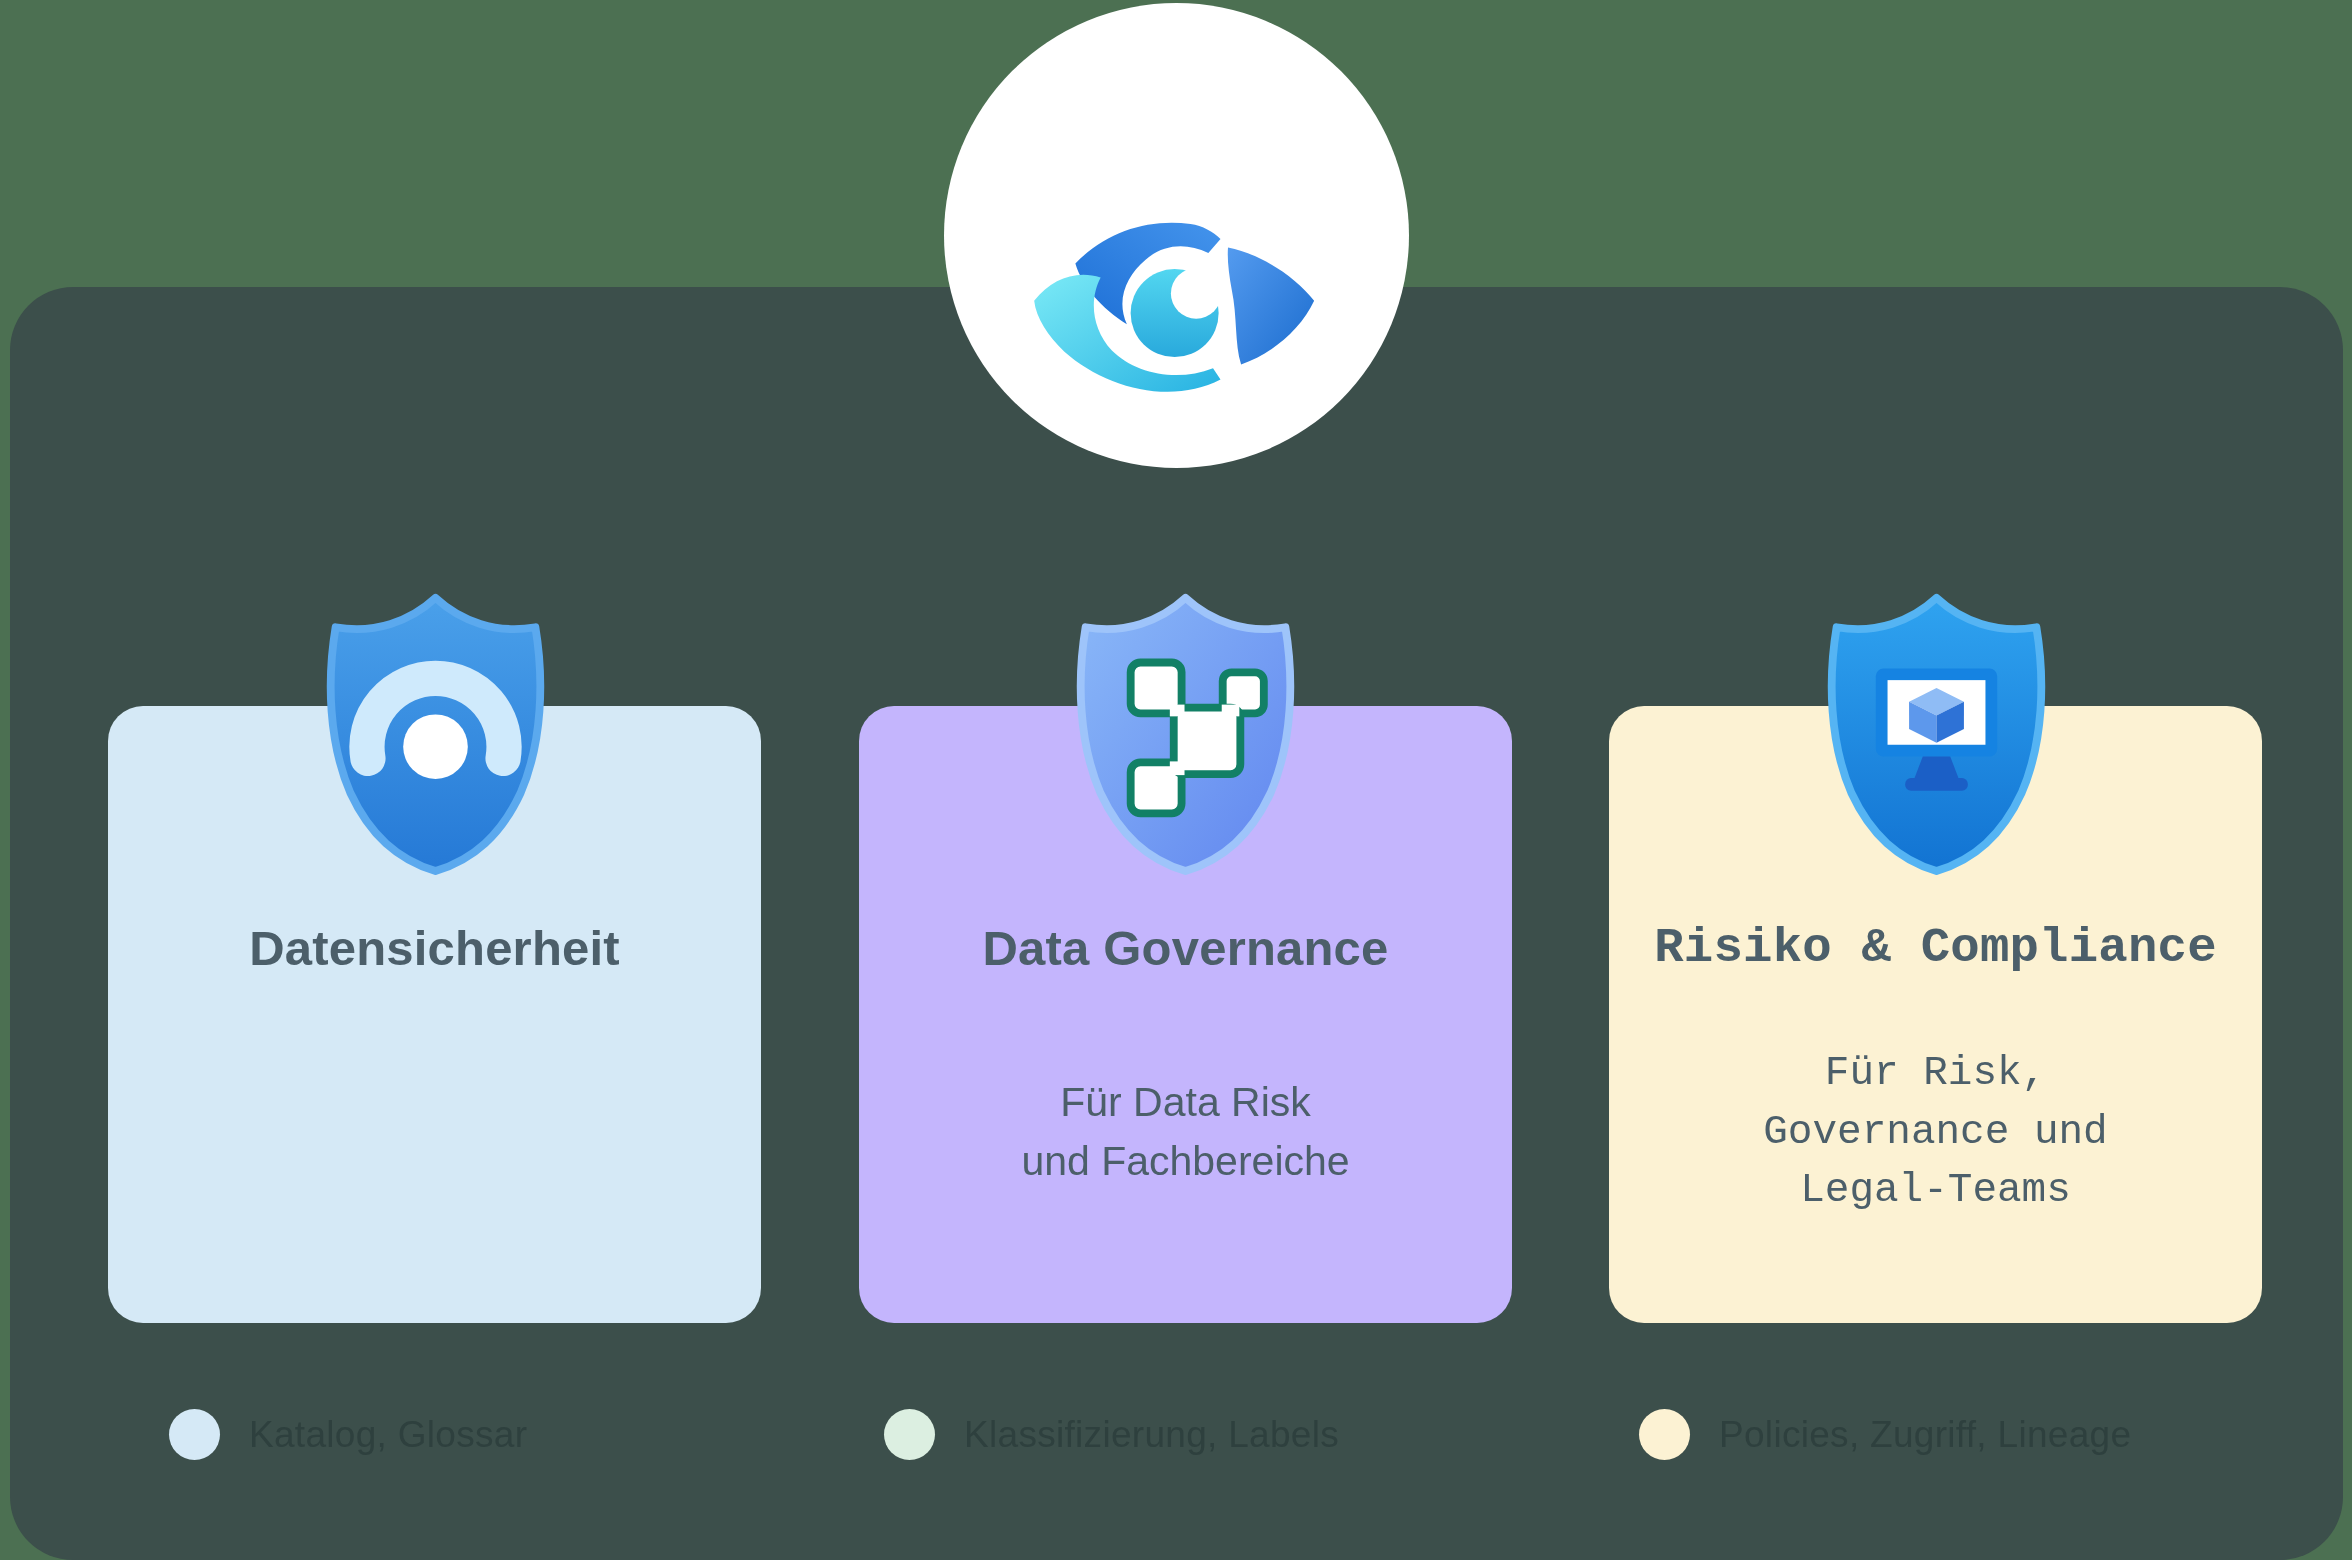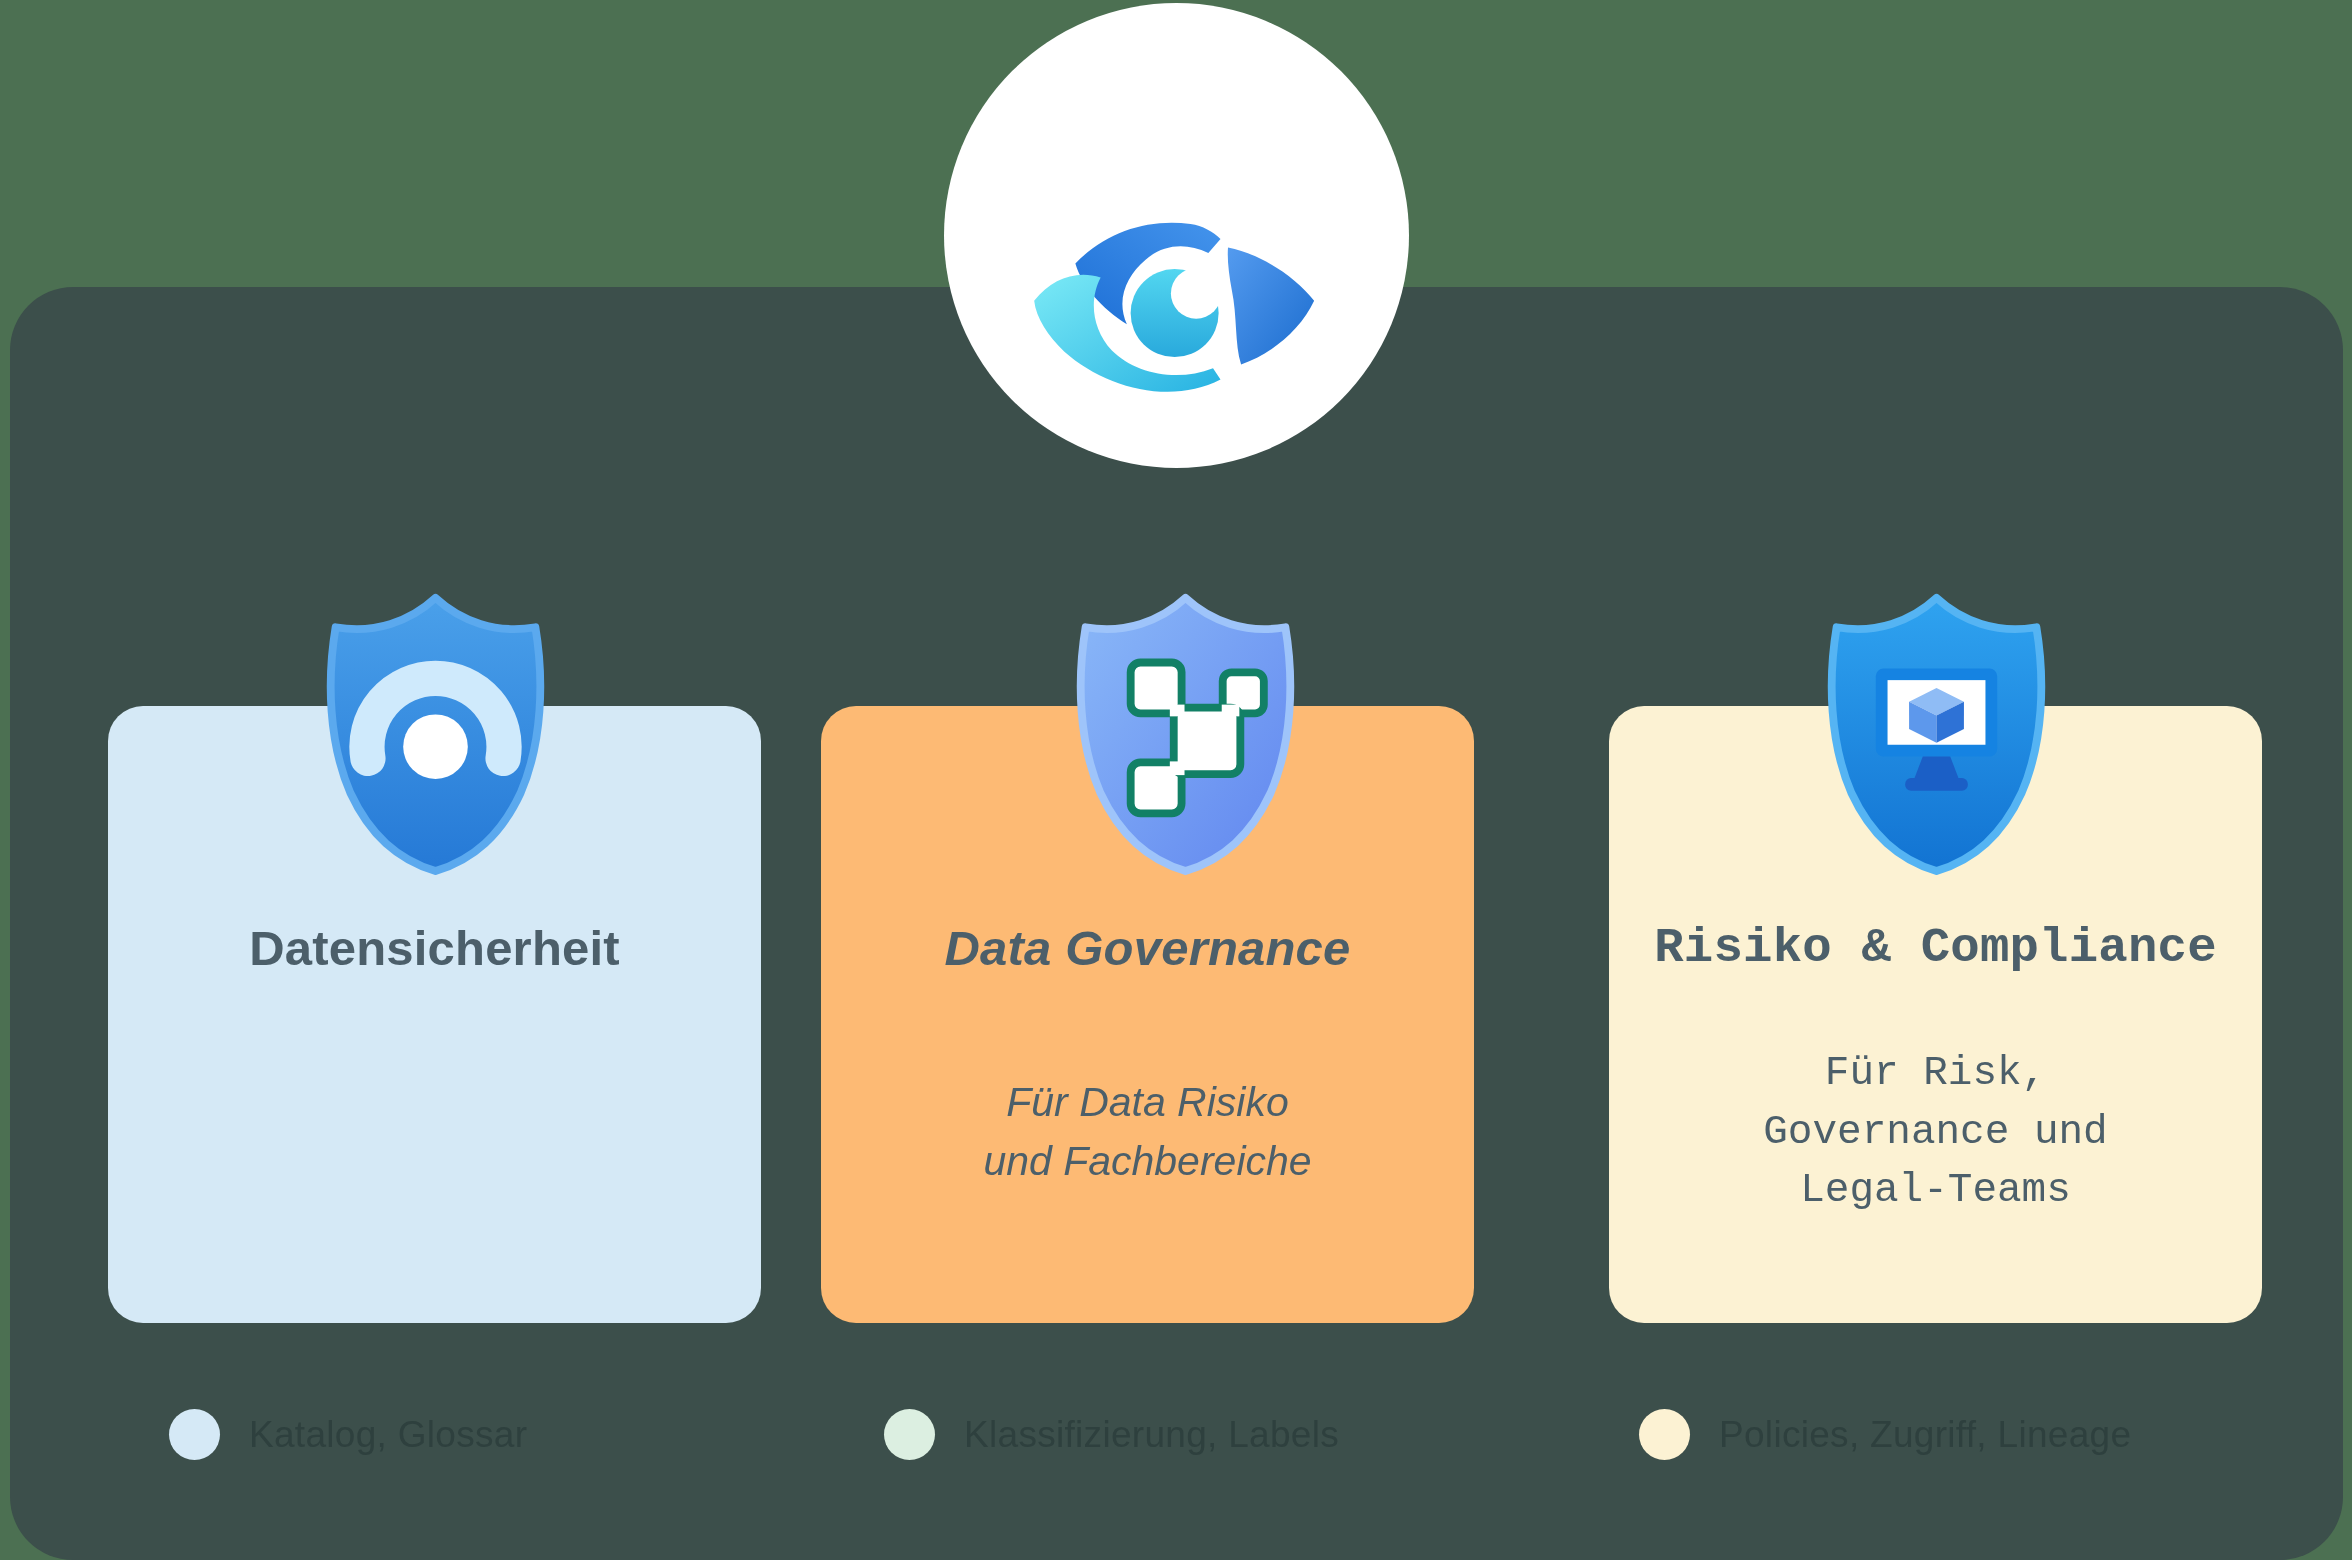--- a/index.html
+++ b/index.html
@@ -20,21 +20,21 @@
     position:absolute;left:944px;top:2.9px;width:465px;height:465px;
     background:#ffffff;border-radius:50%;
   }
   .eye-svg{position:absolute;left:1022px;top:196px;width:309px;height:206px;}
 
   .card{
     position:absolute;top:706px;width:653px;height:617px;
     border-radius:35px;
   }
   .card.c1{left:108px;background:#D5E9F6;}
-  .card.c2{left:821px;background:#fdba74;font-style:italic;}
+  .card.c2{left:859px;background:#c4b5fd;}
   .card.c3{left:1609px;background:#FCF2D3;font-family:Liberation Mono, monospace;}
 
   .card-title{
     position:absolute;top:214px;left:0;width:100%;
     text-align:center;font-size:49px;font-weight:700;color:#4C5F6A;
     letter-spacing:0.2px;
   }
   .card-desc{
     position:absolute;top:426px;left:0;width:100%;
     transform:translateY(-50%);
@@ -104,21 +104,21 @@
 
     <circle cx="163" cy="125" r="47" fill="url(#gD)"></circle>
     <circle cx="186" cy="104" r="27" fill="#ffffff"></circle>
   </svg>
 
   <div class="card c1">
     <div class="card-title">Datensicherheit</div>
   </div>
   <div class="card c2">
     <div class="card-title">Data Governance</div>
-    <div class="card-desc">Für Data Risiko
+    <div class="card-desc">Für Data Risk
 und Fachbereiche</div>
   </div>
   <div class="card c3">
     <div class="card-title">Risiko &amp; Compliance</div>
     <div class="card-desc">Für Risk,
 Governance und
 Legal-Teams</div>
   </div>
 
   <svg class="shield s1" viewBox="0 0 240 300" aria-hidden="true">

